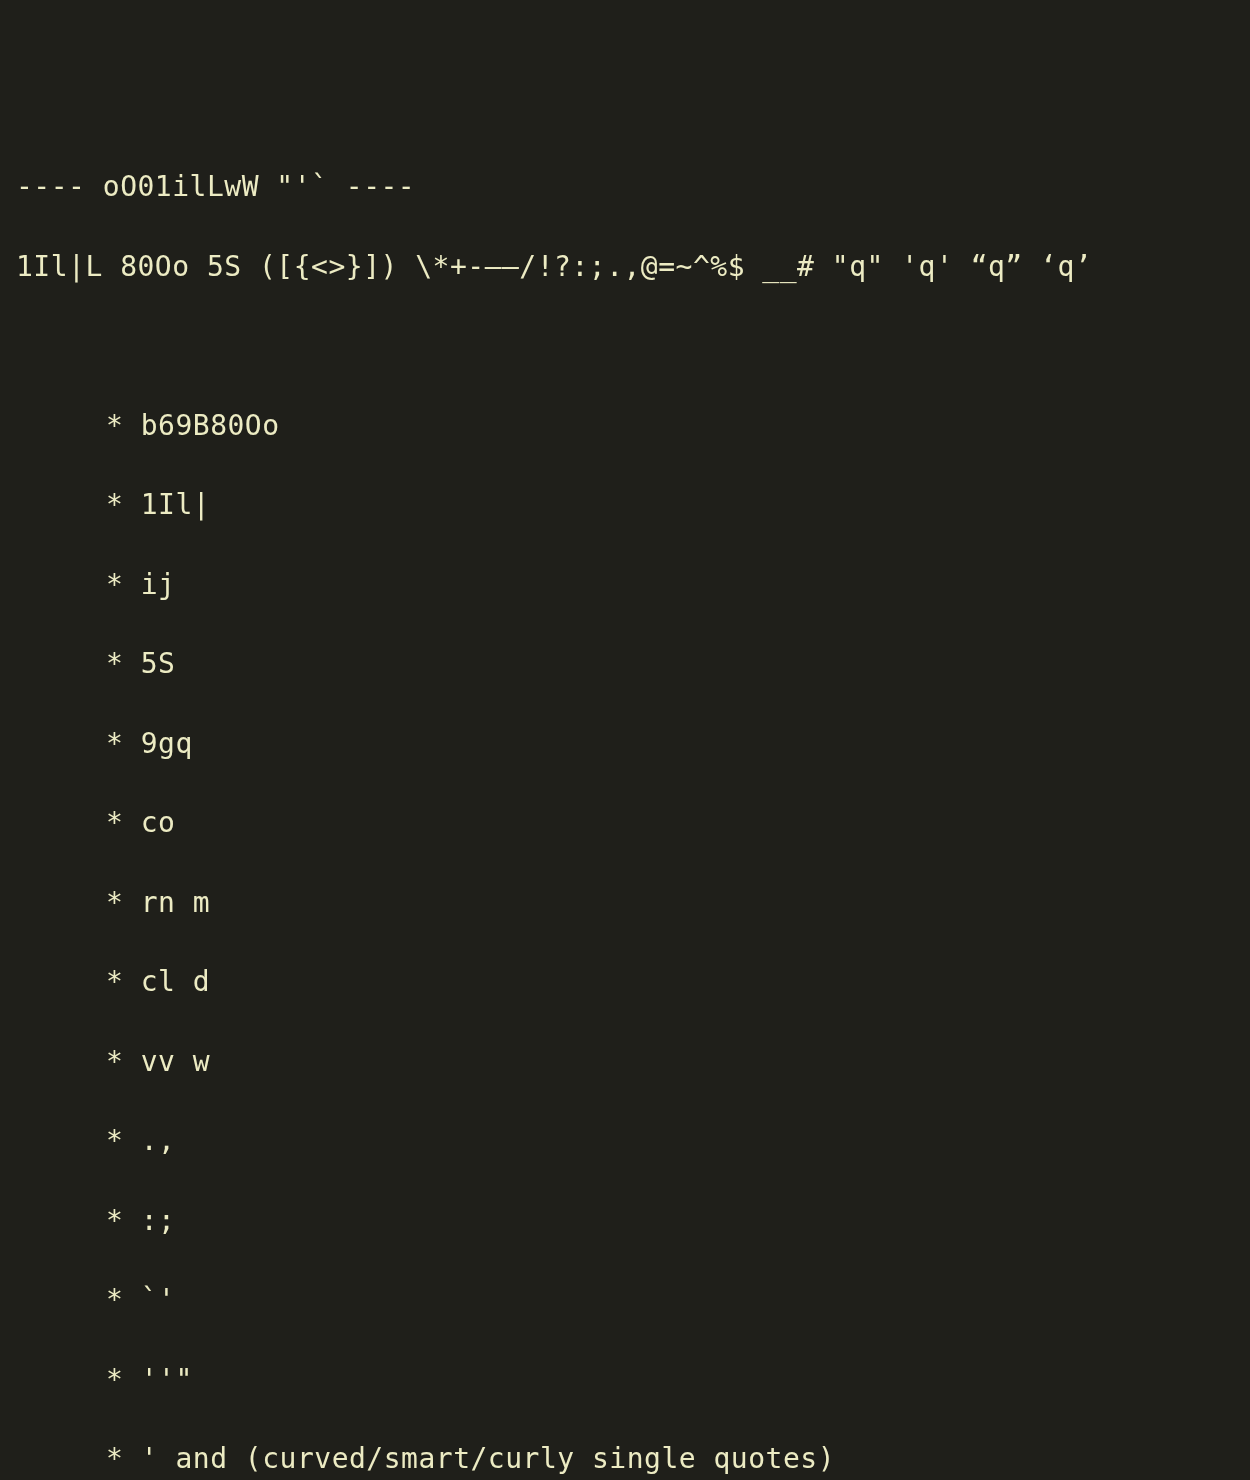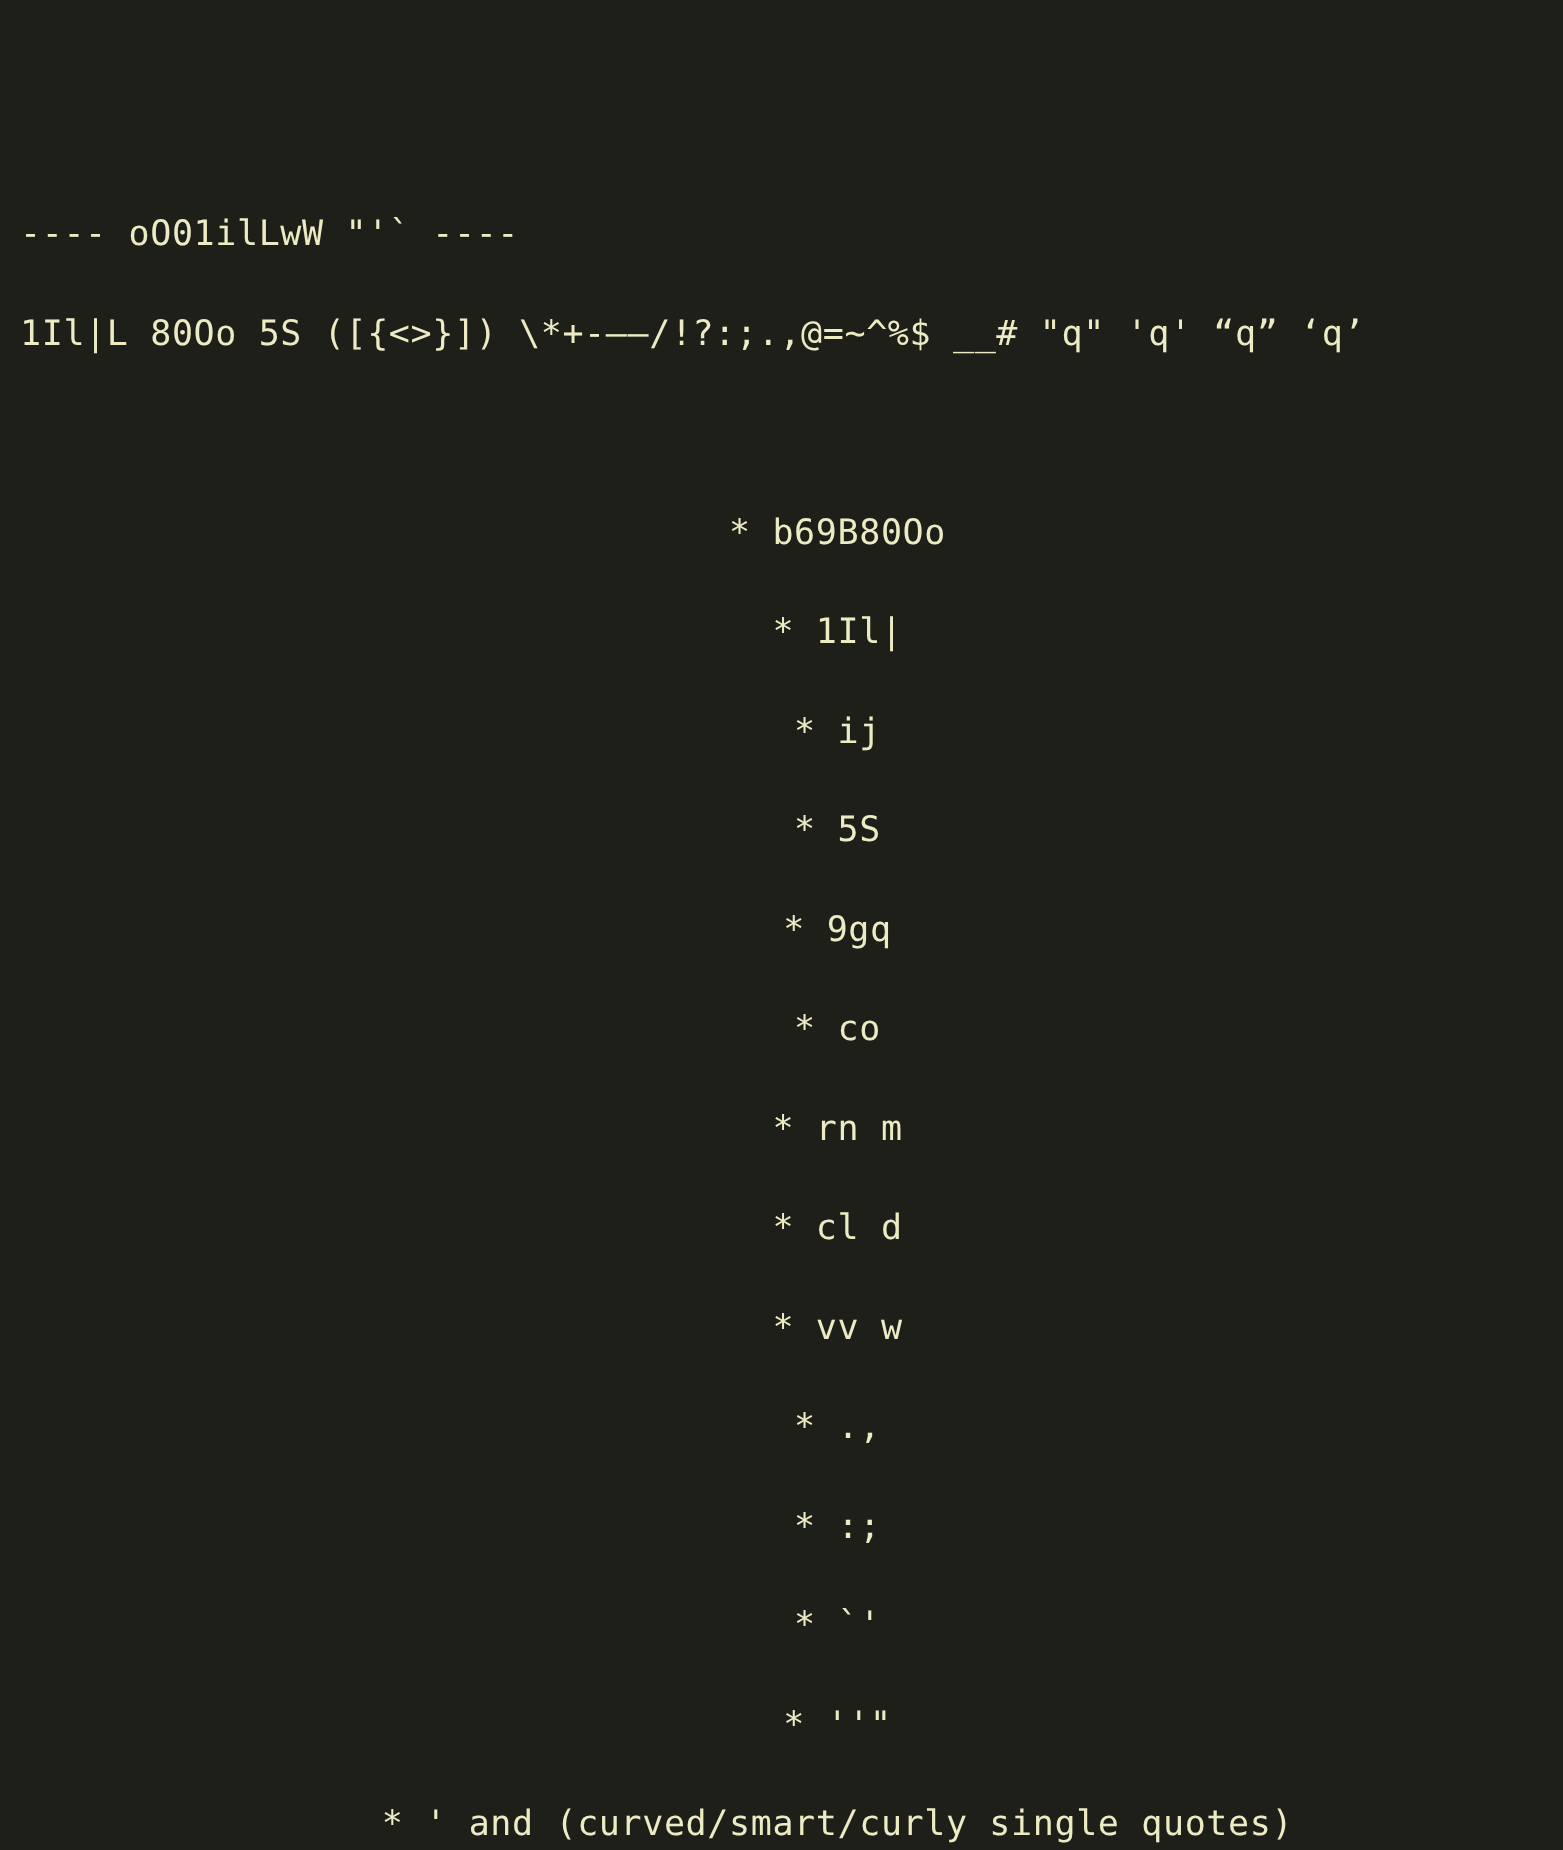--- a/index.html
+++ b/index.html
@@ -17,21 +17,20 @@
       width: 1250px;
       height: 1480px;
       letter-spacing: 0.5px;
       white-space: pre;
     }
     .header-line {
       display: block;
     }
     .indented {
       padding-left: 90px;
-      text-align: center;
     }
   </style>
 </head>
 <body>
 
 
 
 <div class="header-line">---- oO01ilLwW "'` ----</div>
 <div class="header-line">1Il|L 80Oo 5S ([{&lt;&gt;}]) \*+-——/!?:;.,@=~^%$ __# "q" 'q' “q” ‘q’</div>
 <div class="header-line">&nbsp;</div>

